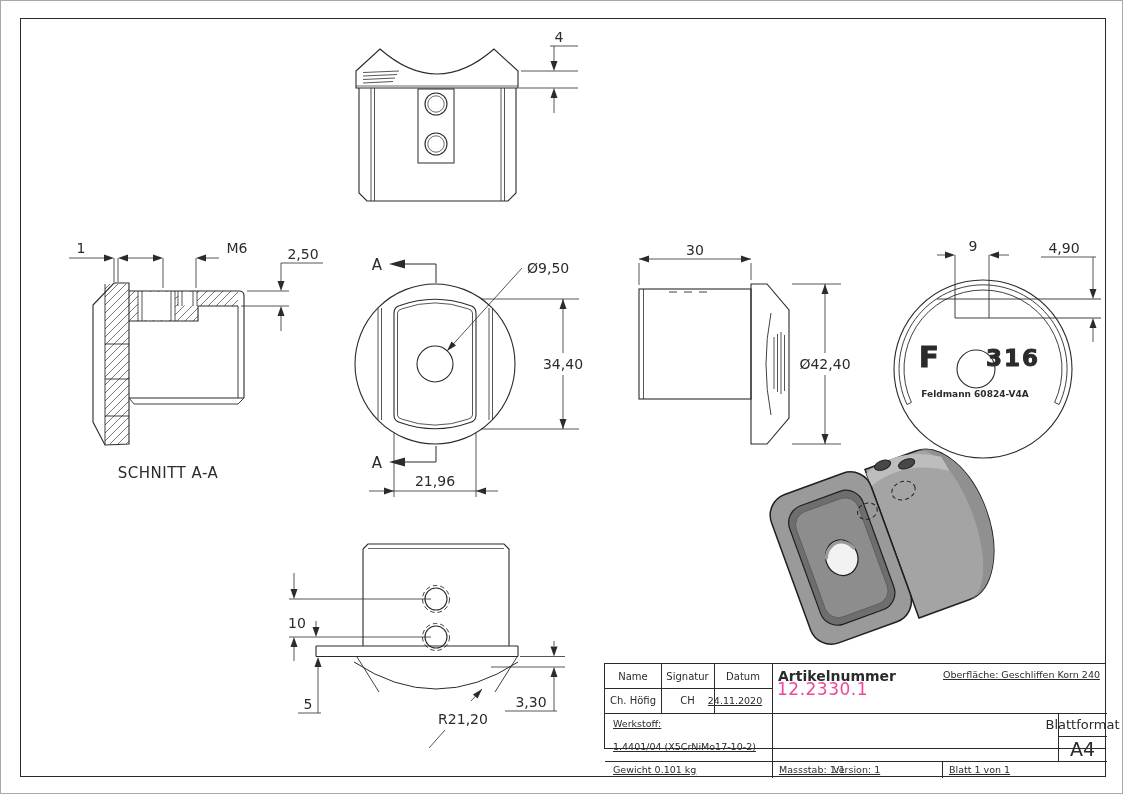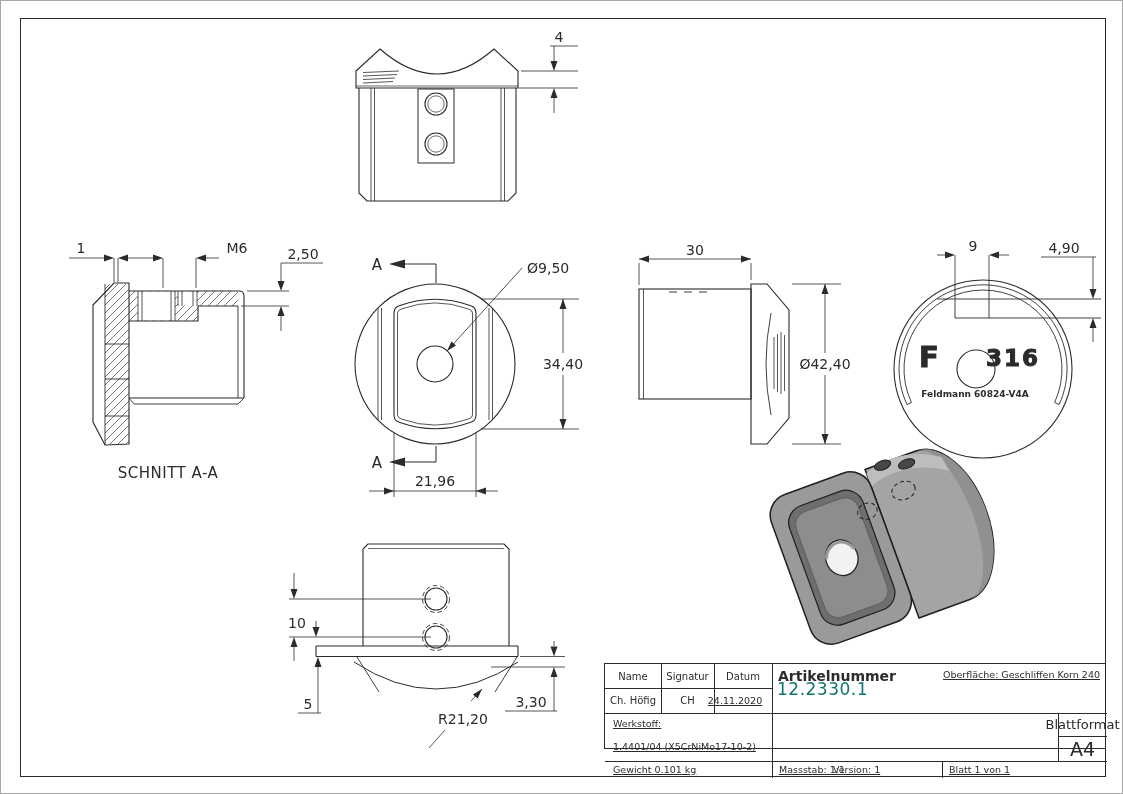--- a/index.html
+++ b/index.html
@@ -11,21 +11,21 @@
   .marker{font-size:15px;}
   .section-label{font-size:15px;letter-spacing:.5px;}
   .engrave{font-weight:bold;}
   
   .tb{position:absolute;left:603px;top:662px;width:502px;height:86px;border:1.2px solid #2b2b2b;box-sizing:border-box;font-size:10px;color:#2b2b2b;}
   .tb .hline,.tb .vline{position:absolute;background:#2b2b2b;}
   .tb .hline{height:1px;}
   .tb .vline{width:1px;}
   .tb .cell{position:absolute;display:flex;align-items:center;justify-content:center;text-align:center;}
   .tb .txt{position:absolute;white-space:nowrap;}
-  .art-num{font-size:17px;font-weight:500;letter-spacing:.5px;color:#0f766e;}
+  .art-num{font-size:17px;font-weight:500;letter-spacing:.5px;color:#ec4899;}
   .small8{font-size:14px;font-weight:bold;}
   .small9{font-size:9.5px;text-decoration:underline;}
   .a4{font-size:19px;}
 </style>
 </head>
 <body>
 
 <div class="sheet">
   <div class="frame"></div>
 

